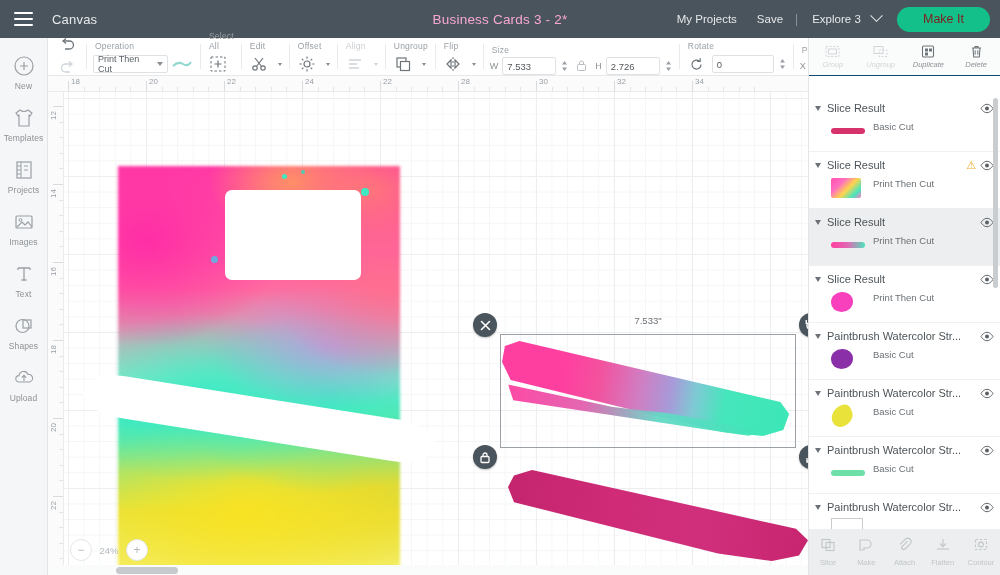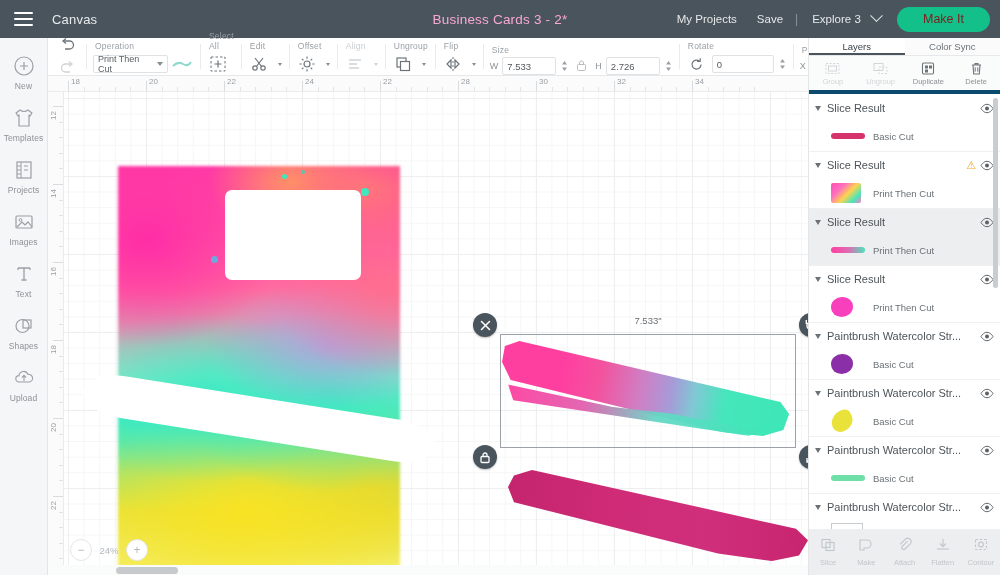--- a/index.html
+++ b/index.html
@@ -175,38 +175,38 @@
   .hscroll { position:absolute; left:48px; bottom:0; width:760px; height:10px; background:#fafbfb; }
   .hthumb { position:absolute; left:68px; top:2px; width:62px; height:7px;
     background:#c6cacd; border-radius:4px; cursor:pointer; }
 
   
   .rpanel { position:absolute; top:38px; right:0; width:192px; height:537px;
     background:#fff; border-left:1px solid #e3e5e7; }
   .rtabs { display:flex; height:18px; border-bottom:1px solid #e6e8ea; background:#fbfbfc;}
   .rtab { flex:1; text-align:center; font-size:9.5px; color:#6b7176; line-height:18px; cursor:pointer; }
   .rtab.active { color:#3b4248; border-bottom:2px solid #4a545c; background:#fff; }
-  .rtools { display:flex; height:38px; border-bottom:4px solid #0c4a6e; background:#fafbfb;}
+  .rtools { display:flex; height:38px; border-bottom:1px solid #0c4a6e; background:#fafbfb;font-style:italic;}
   .rtool { flex:1; display:flex; flex-direction:column; align-items:center; justify-content:center;
     cursor:pointer; gap:1px; }
   .rtool-ico { color:#6d7479; display:flex; }
   .rtool-ico.dim { color:#d2d6d9; }
   .rtool-lbl { font-size:7.5px; color:#8d9296; }
   .rtool-lbl.dim { color:#d2d6d9; }
 
   .layers { position:absolute; top:57px; bottom:46px; left:0; right:0; overflow:hidden; }
   .layer { border-bottom:1px solid #eef0f1; }
   .layer.sel { background:#eceeef; }
   .lrow1 { display:flex; align-items:center; height:26px; padding:0 6px; }
   .tri { width:0; height:0; border-left:3.5px solid transparent; border-right:3.5px solid transparent;
     border-top:5px solid #6b7176; margin-right:6px; cursor:pointer; }
   .lname { font-size:11px; color:#4d5459; flex:1; white-space:nowrap; overflow:hidden; }
   .warn { color:#f0a52a; font-size:11px; margin-right:4px; }
   .eye { width:14px; height:14px; color:#5b6166; cursor:pointer; display:flex; align-items:center;}
-  .lrow2 { display:flex; align-items:center; height:30px; padding:0 14px 0 22px; }
+  .lrow2 { display:flex; height:30px; padding:0 14px 0 22px; }
   .swatch { width:34px; height:20px; margin-right:8px; flex:none; display:flex; align-items:center;}
   .sublbl { font-size:9.5px; color:#6b7176; }
   .sw-stroke { width:34px; height:6px; border-radius:3px; }
   .sw-blob { width:22px; height:20px; border-radius:50% 46% 52% 48%; }
   .sw-img { width:30px; height:20px; border-radius:2px;
     background: linear-gradient(135deg,#ff4fb0 0%,#ff6fc0 30%,#ffd34d 55%,#49e6bb 80%,#ff79c8 100%); }
   .sw-white { width:32px; height:24px; background:#fff; border:1px solid #c8cccf; }
   .rscroll { position:absolute; right:2px; top:60px; width:5px; height:190px;
     background:#c9cdd0; border-radius:3px; cursor:pointer; }
   .rbottom { position:absolute; bottom:0; left:0; right:0; height:46px;
@@ -632,24 +632,20 @@
       <div class="zval">24%</div>
       <div class="zbtn">+</div>
     </div>
   </div>
 
   <div class="hscroll">
     <div class="hthumb"></div>
   </div>
 
   <div class="rpanel">
-    <div class="rtabs">
-      <div class="rtab active">Layers</div>
-      <div class="rtab">Color Sync</div>
-    </div>
 
     <div class="rtools">
       <div class="rtool">
         <span class="rtool-ico dim">
           <svg width="17" height="15" viewBox="0 0 17 15">
               <rect x="2" y="2.5" width="13" height="10" fill="none" stroke="currentColor" stroke-width="1" stroke-dasharray="2 1.6"></rect>
               <rect x="4.5" y="5" width="8" height="5" fill="none" stroke="currentColor" stroke-width="1"></rect>
             </svg>
         </span>
         <span class="rtool-lbl dim">Group</span>

